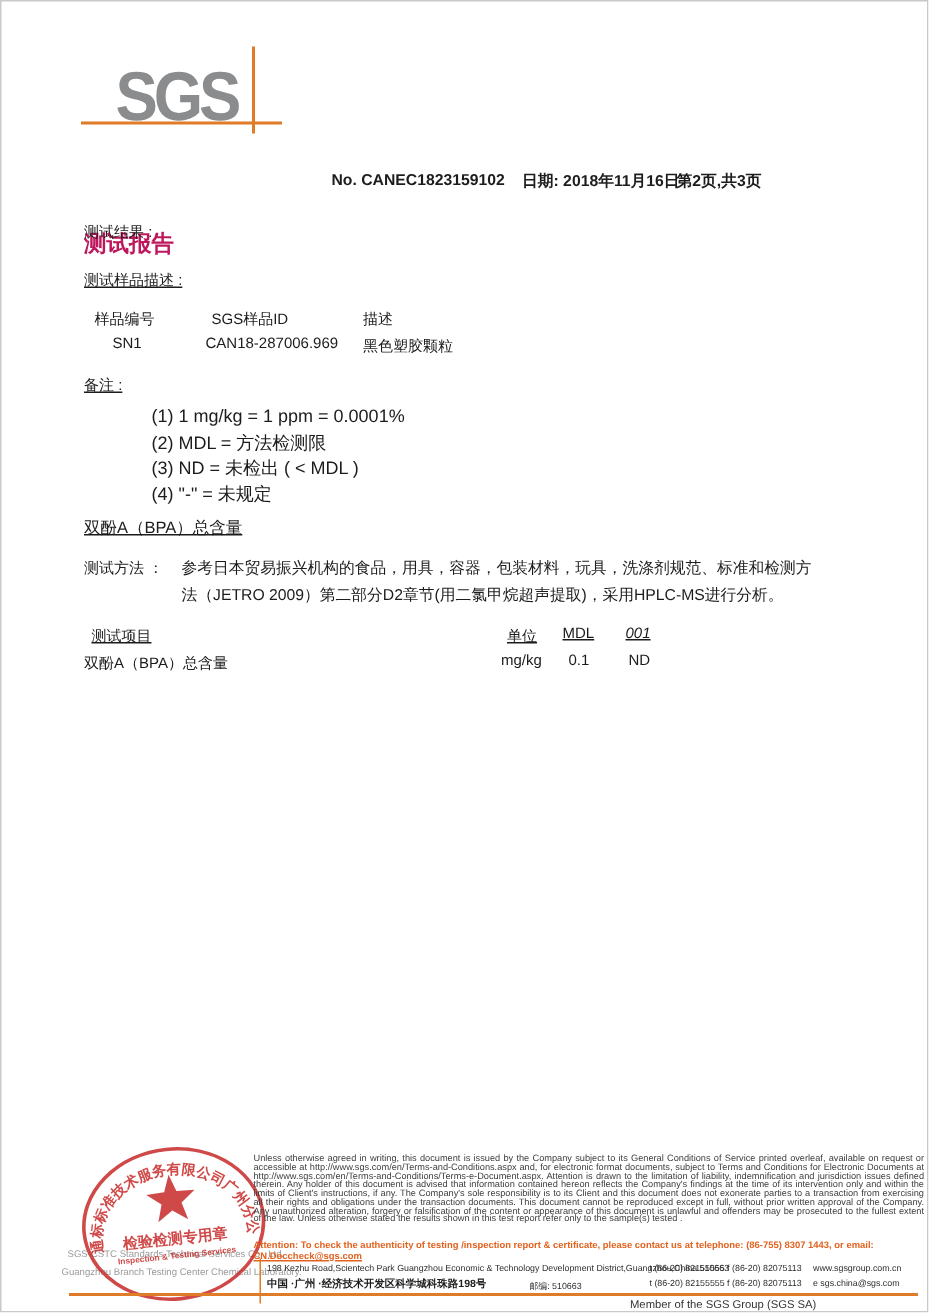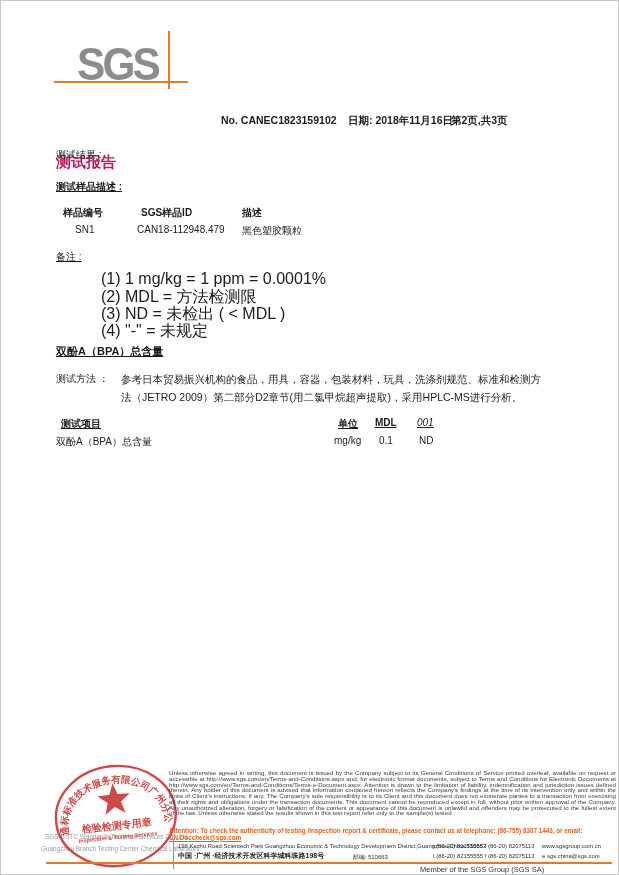--- a/index.html
+++ b/index.html
@@ -11,24 +11,24 @@
   .abs{position:absolute;white-space:nowrap;}
   
   .logo-text{font-weight:bold;color:#8a8c8e;font-size:46px;letter-spacing:-3px;
     transform:scaleX(.92);transform-origin:left top;line-height:1;}
   .rule-h{position:absolute;background:#e07b27;}
   .rule-v{position:absolute;background:#e07b27;}
   
   .doc-title{font-size:15px;font-weight:bold;color:#be185d;margin-top:44px;}
   .hdr{font-size:10.5px;font-weight:bold;color:#1c1c1c;}
   .lbl{font-size:10px;color:#1c1c1c;}
-  .b{font-weight:bold;}
+  .b{font-weight:normal;}
   .u{text-decoration:underline;}
   .i{font-style:italic;}
-  .note-line{font-size:16px;color:#1c1c1c;}
+  .note-line{font-size:12px;color:#1c1c1c;}
   .method-text{font-size:10.5px;color:#1c1c1c;white-space:pre-line;line-height:18px;width:496px;}
   
   .disclaimer{font-size:6.15px;line-height:5.75px;color:#3c3c3c;width:447px;
     text-align:justify;white-space:normal;}
   .attention{font-size:6.3px;line-height:6.6px;color:#e2621f;font-weight:bold;width:447px;white-space:normal;}
   .addr-en{font-size:5.9px;color:#2e2e2e;}
   .addr-cn{font-size:7px;color:#1c1c1c;font-weight:bold;}
   .company-gray{font-size:6.4px;color:#9b9b9b;}
   .member{font-size:7.5px;color:#333;}
   .stamp-wrap{position:absolute;left:48px;top:761px;width:134px;height:112px;
@@ -50,21 +50,21 @@
 
   <div class="abs lbl" style="left:55px;top:147px;">测试结果 :</div>
 
   <div class="abs lbl b u" style="left:55px;top:179px;">测试样品描述 :</div>
 
   <div>
     <div class="abs lbl b" style="left:62px;top:205px;">样品编号</div>
     <div class="abs lbl b" style="left:140px;top:205px;">SGS样品ID</div>
     <div class="abs lbl b" style="left:241px;top:205px;">描述</div>
     <div class="abs lbl" style="left:74px;top:223px;">SN1</div>
-    <div class="abs lbl" style="left:136px;top:223px;">CAN18-112948.479</div>
+    <div class="abs lbl" style="left:136px;top:223px;">CAN18-287006.969</div>
     <div class="abs lbl" style="left:241px;top:223px;">黑色塑胶颗粒</div>
   </div>
 
   <div class="abs lbl" style="left:55px;top:249px;text-decoration:underline;">备注 :</div>
   <div class="abs note-line" style="left:100px;top:269px;">(1) 1 mg/kg = 1 ppm = 0.0001%</div>
   <div class="abs note-line" style="left:100px;top:286px;">(2) MDL = 方法检测限</div>
   <div class="abs note-line" style="left:100px;top:303px;">(3) ND = 未检出 ( &lt; MDL )</div>
   <div class="abs note-line" style="left:100px;top:320px;">(4) "-" = 未规定</div>
 
   <div class="abs lbl b u" style="left:55px;top:343px;font-size:11px;">双酚A（BPA）总含量</div>

